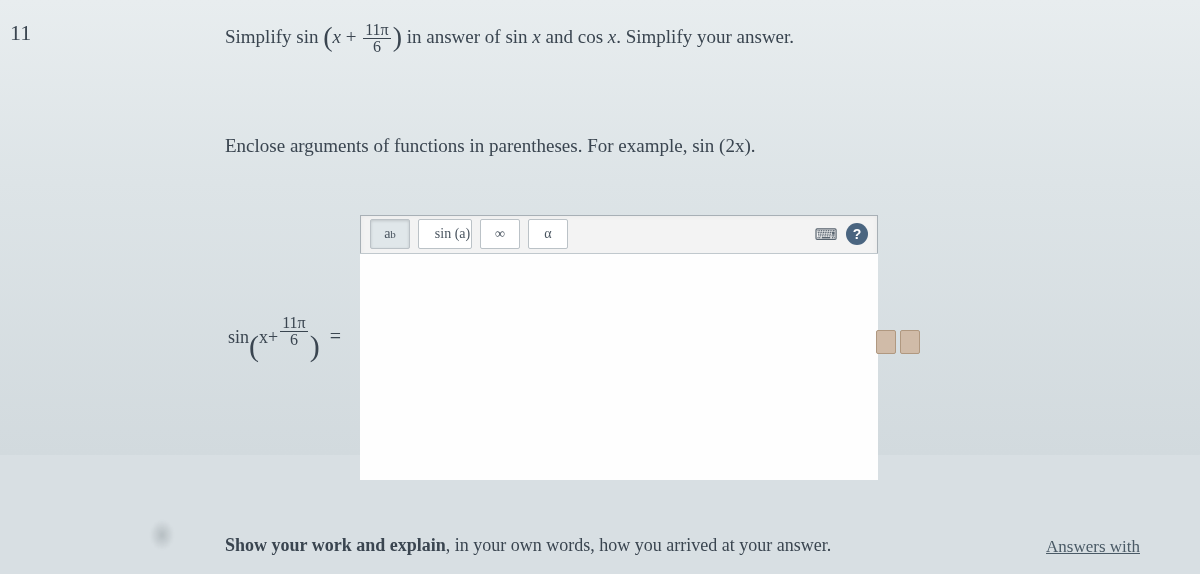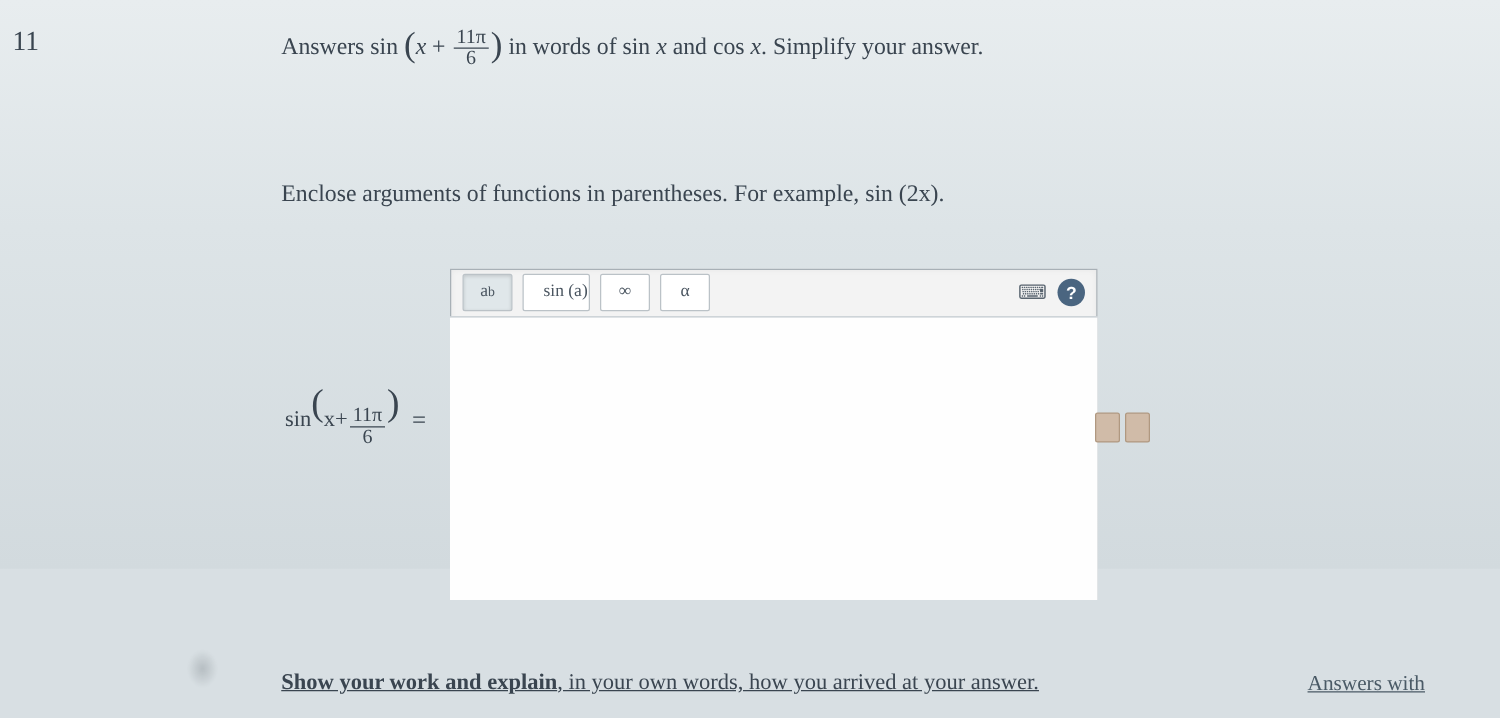--- a/index.html
+++ b/index.html
@@ -45,21 +45,21 @@
       font-size: 16px;
       line-height: 1;
       margin: 0 2px;
     }
     .frac .num { display: block; border-bottom: 1px solid #3a4550; padding: 0 2px; }
     .frac .den { display: block; padding: 0 2px; }
     .paren { font-size: 28px; vertical-align: middle; line-height: 0; position: relative; top: -2px; }
     .instruction {
       position: absolute;
       left: 225px;
-      top: 145px;
+      top: 135px;
       font-size: 19px;
       color: #3a4550;
     }
     .editor-box {
       position: absolute;
       left: 360px;
       top: 215px;
       width: 518px;
       height: 265px;
       background: #f3f3f3;
@@ -131,24 +131,23 @@
       width: 518px;
       height: 227px;
       background: #fefefe;
       border-top: 1px solid #c0c8cd;
     }
     .expr-row {
       position: absolute;
       left: 228px;
       top: 315px;
       display: flex;
-      align-items: flex-start;
+      align-items: flex-end;
       font-size: 18px;
       color: #3a4550;
-      margin-top: 10px;
     }
     .expr-row .eq { margin: 0 6px 0 10px; font-size: 20px; }
     .side-icons {
       position: absolute;
       right: 280px;
       top: 330px;
       display: flex;
       gap: 4px;
     }
     .side-icon {
@@ -158,21 +157,20 @@
       border: 1px solid #b09880;
       border-radius: 2px;
       cursor: pointer;
     }
     .show-work {
       position: absolute;
       left: 225px;
       top: 535px;
       font-size: 18px;
       color: #3a4550;
-      text-decoration: underline;
     }
     .show-work .bold { font-weight: bold; }
     .answers-cut {
       position: absolute;
       right: 60px;
       top: 537px;
       font-size: 17px;
       color: #4a5a66;
       text-decoration: underline;
     }
@@ -188,23 +186,23 @@
     sup.b { font-size: 11px; vertical-align: super; }
   </style>
 </head>
 <body>
 
 <div class="page">
 
   <div class="question-number">11</div>
 
   <div class="prompt">
-    <span>Answers sin</span>
+    <span>Simplify sin</span>
     <span class="paren">(</span><span class="math">x</span><span> + </span><span class="frac"><span class="num">11π</span><span class="den">6</span></span><span class="paren">)</span>
-    <span> in words of sin </span><span class="math">x</span><span> and cos </span><span class="math">x</span><span>. Simplify your answer.</span>
+    <span> in answer of sin </span><span class="math">x</span><span> and cos </span><span class="math">x</span><span>. Simplify your answer.</span>
   </div>
 
   <div class="instruction">
     <span>Enclose arguments of functions in parentheses. For example, sin </span><span>(</span><span class="math">2x</span><span>).</span>
   </div>
 
   <div class="editor-box"></div>
   <div class="editor-body"></div>
 
   <div class="toolbar">

